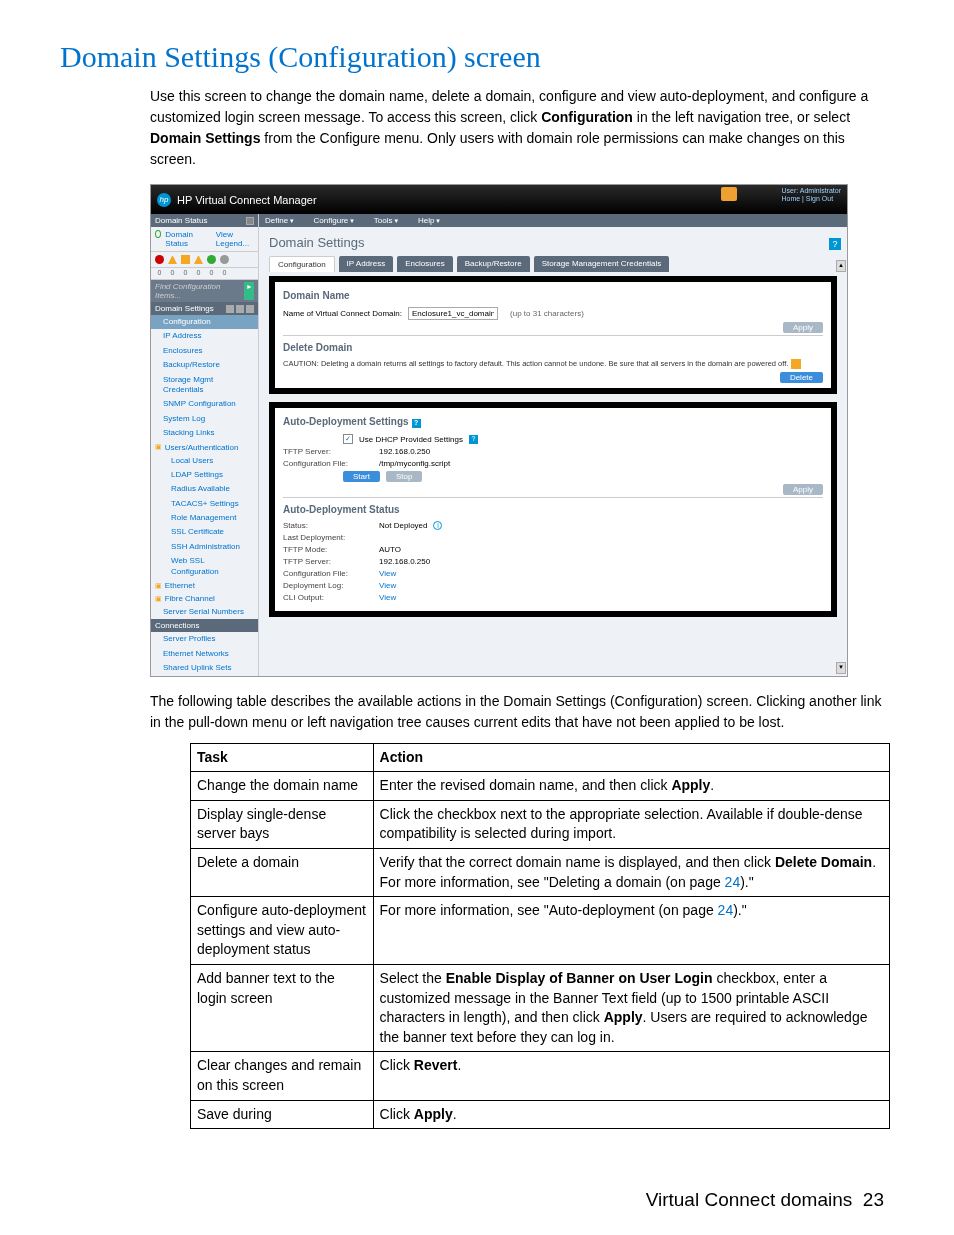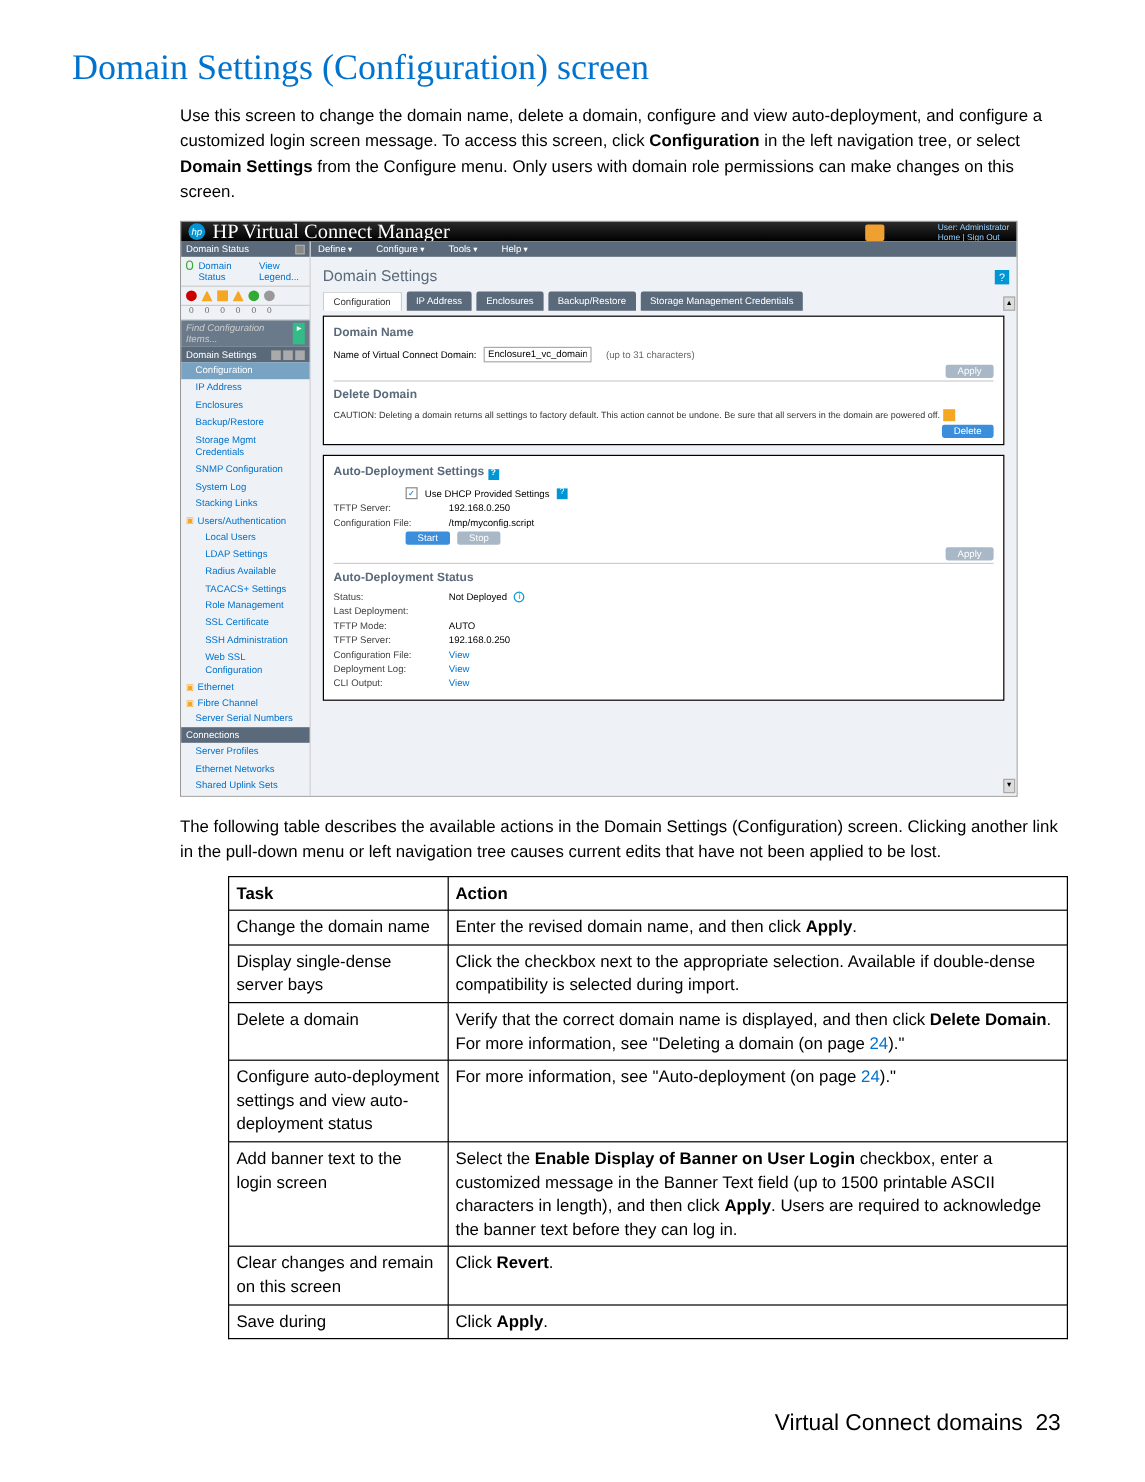--- a/index.html
+++ b/index.html
@@ -3,23 +3,23 @@
 <meta charset="utf-8">
 <style>
   * { box-sizing: border-box; margin: 0; padding: 0; }
   body { font-family: Arial, Helvetica, sans-serif; background: #fff; width: 954px; margin: 0 auto; padding: 40px 60px 40px 70px; color: #000; font-size: 14px; }
   h1.page-title { font-family: Georgia, 'Times New Roman', serif; font-weight: normal; color: #0073cf; font-size: 30px; margin-bottom: 12px; margin-left: -10px; }
   .intro { margin-left: 80px; line-height: 1.5; margin-bottom: 14px; }
   .intro b { font-weight: bold; }
 
   
   .app { margin: 8px 80px 14px 80px; border: 1px solid #999; font-size: 9px; width: 698px; }
-  .app-top { background: linear-gradient(#2a2a2a,#000); color:#fff; height:16px; display:flex; align-items:center; padding:0 6px; position:relative; }
+  .app-top { background: linear-gradient(#2a2a2a,#000); color:#fff; height:29px; display:flex; align-items:center; padding:0 6px; position:relative; }
   .app-top .hp-logo { width:14px; height:14px; background:#0096d6; border-radius:50%; display:flex; align-items:center; justify-content:center; margin-right:6px; font-size:8px; font-style:italic; }
-  .app-top .title { font-size:17px;font-family:Liberation Serif, serif; }
+  .app-top .title { font-size:11px; }
   .app-top .right { position:absolute; right:6px; top:2px; font-size:7px; color:#9bd1ff; line-height:1.1; }
   .app-top .badge { position:absolute; right:110px; top:2px; width:16px; height:14px; background:#f0a030; border-radius:2px; }
   .app-body { display:flex; min-height:420px; }
   .sidebar { width:108px; background:#eef1f5; border-right:1px solid #ccc; font-size:8px; }
   .side-head { background:#5a6a7a; color:#fff; padding:2px 4px; display:flex; justify-content:space-between; align-items:center; }
   .side-head .sq { width:8px; height:8px; background:#888; border:1px solid #aaa; }
   .status-row { padding:3px 4px; color:#0073cf; border-bottom:1px solid #ccc; display:flex; gap:4px; }
   .status-row .refresh { width:8px; height:8px; border:1px solid #3a3; border-radius:50%; }
   .icons-row { display:flex; gap:4px; padding:3px 4px; border-bottom:1px solid #ccc; }
   .icons-row span { width:9px; height:9px; display:inline-block; }
@@ -39,21 +39,21 @@
 
   .main { flex:1; background:#eef1f5; position:relative; }
   .menu-bar { background:#5a6a7a; color:#fff; padding:2px 6px; font-size:8px; display:flex; gap:20px; }
   .menu-bar span::after { content:" ▾"; font-size:7px; }
   .main-inner { padding:8px 10px; }
   .main-title { color:#5a6a7a; font-size:13px; margin-bottom:6px; }
   .main-head-icon { position:absolute; right:6px; top:24px; width:12px; height:12px; background:#0096d6; display:flex; align-items:center; justify-content:center; color:#fff; font-size:9px; }
   .tabs { display:flex; gap:4px; margin-bottom:4px; }
   .tab { background:#5a6a7a; color:#fff; font-size:8px; padding:3px 8px; border-radius:2px 2px 0 0; }
   .tab.active { background:#fff; color:#333; border:1px solid #ccc; border-bottom:none; }
-  .panel { background:#fff; border:1px solid #000000; padding:6px 8px; margin-bottom:8px; font-size:8px; }
+  .panel { background:#fff; border:6px solid #000000; padding:6px 8px; margin-bottom:8px; font-size:8px; }
   .sec-title { color:#5a6a7a; font-size:10px; font-weight:bold; margin:2px 0 6px 0; }
   .sec-title .help { display:inline-block; width:9px; height:9px; background:#0096d6; color:#fff; text-align:center; font-size:7px; margin-left:3px; }
   .row { display:flex; align-items:center; gap:6px; margin-bottom:3px; }
   .lbl { width:90px; color:#444; }
   .inp { border:1px solid #aaa; padding:1px 3px; font-size:8px; width:90px; background:#fff; }
   .hint { color:#666; margin-left:6px; }
   .btn { background:#4a6a85; color:#fff; padding:1px 10px; font-size:8px; border-radius:2px; }
   .btn.dis { background:#a8b8c6; }
   .btn.del { background:#3b8edb; }
   .caution { font-size:7.5px; color:#333; display:flex; gap:3px; align-items:flex-start; }

